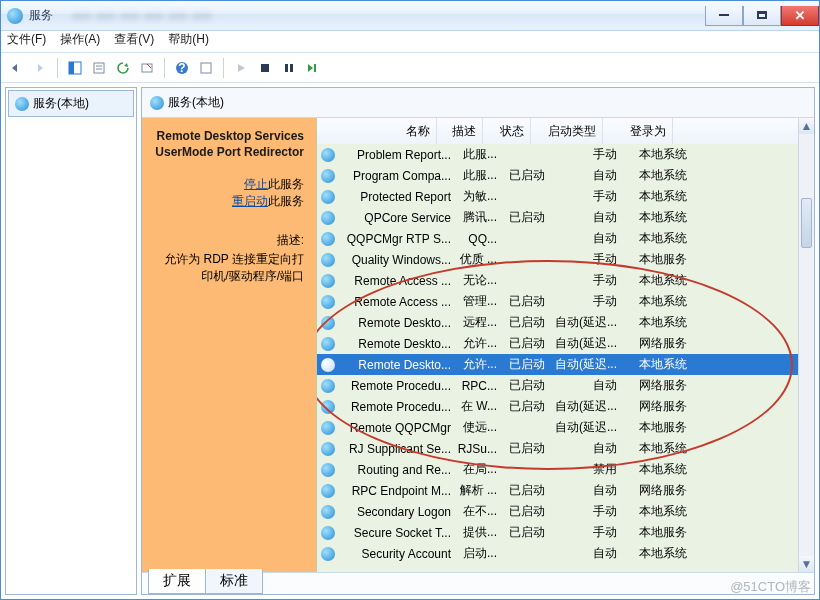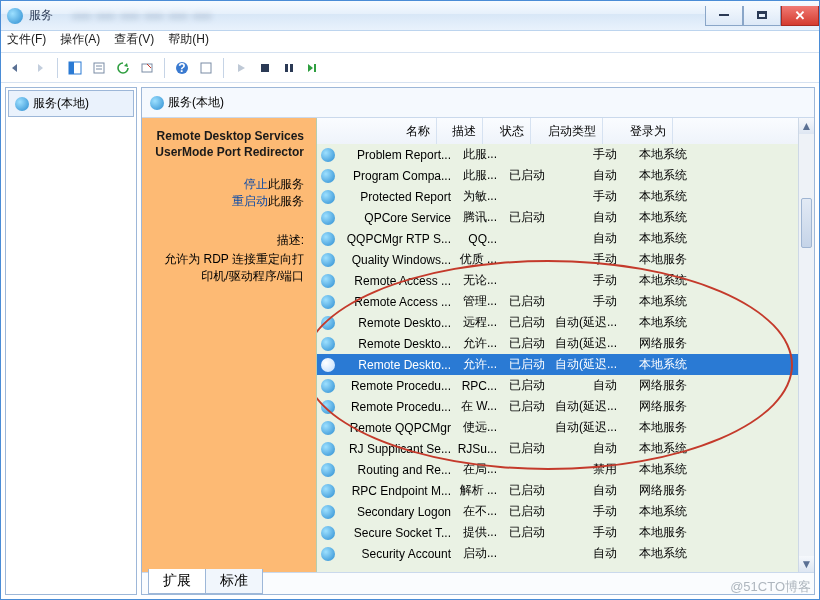--- a/index.html
+++ b/index.html
@@ -24,21 +24,21 @@
 .body{display:flex;height:calc(600px - 30px - 22px - 30px - 2px);text-align:right;}
 .nav-pane{width:132px;border:1px solid #9db7d8;margin:4px 2px 4px 4px;background:#fff;}
 .nav-item{display:flex;align-items:center;padding:4px 6px;background:#eaf2fc;border:1px solid #9db7d8;margin:2px;}
 .gear{width:14px;height:14px;border-radius:50%;background:radial-gradient(circle at 35% 35%,#9de0ff,#2a8bd0);margin-right:4px;flex-shrink:0;}
 .content{flex:1;border:1px solid #9db7d8;margin:4px 4px 4px 2px;display:flex;flex-direction:column;position:relative;}
 .content-header{display:flex;align-items:center;padding:6px 8px;background:#f5f9fe;border-bottom:1px solid #cad9ec;}
 .splitter{display:flex;flex:1;overflow:hidden;}
 .left-panel{width:175px;padding:10px 12px;background:#fdba74;border-right:1px solid #b6cdb0;overflow:hidden;}
 .svc-title{font-weight:bold;color:#1a1a1a;line-height:1.35;}
 .actions{margin-top:16px;}
-.actions a{color:#0a4aa8;display:inline;}
+.actions a{color:#0a4aa8;text-decoration:underline;display:inline;}
 .desc-label{margin-top:22px;}
 .desc-text{margin-top:2px;line-height:1.4;}
 .right-panel{flex:1;position:relative;overflow:hidden;}
 .list-header{display:flex;background:linear-gradient(#fafcff,#eef3fa);border-bottom:1px solid #c6d4e6;position:relative;}
 .col{padding:5px 6px;border-right:1px solid #d6e2f1;white-space:nowrap;overflow:hidden;}
 .c-name{width:120px;} .c-desc{width:46px;} .c-status{width:48px;} .c-start{width:72px;} .c-logon{width:70px;}
 .list-body{background:#eaf2e4;position:absolute;top:26px;bottom:0;left:0;right:16px;overflow:hidden;}
 .row{display:flex;align-items:center;height:21px;padding-left:4px;white-space:nowrap;}
 .row .gear{width:14px;height:14px;}
 .row.selected{background:#2a7ad4;color:#fff;}

